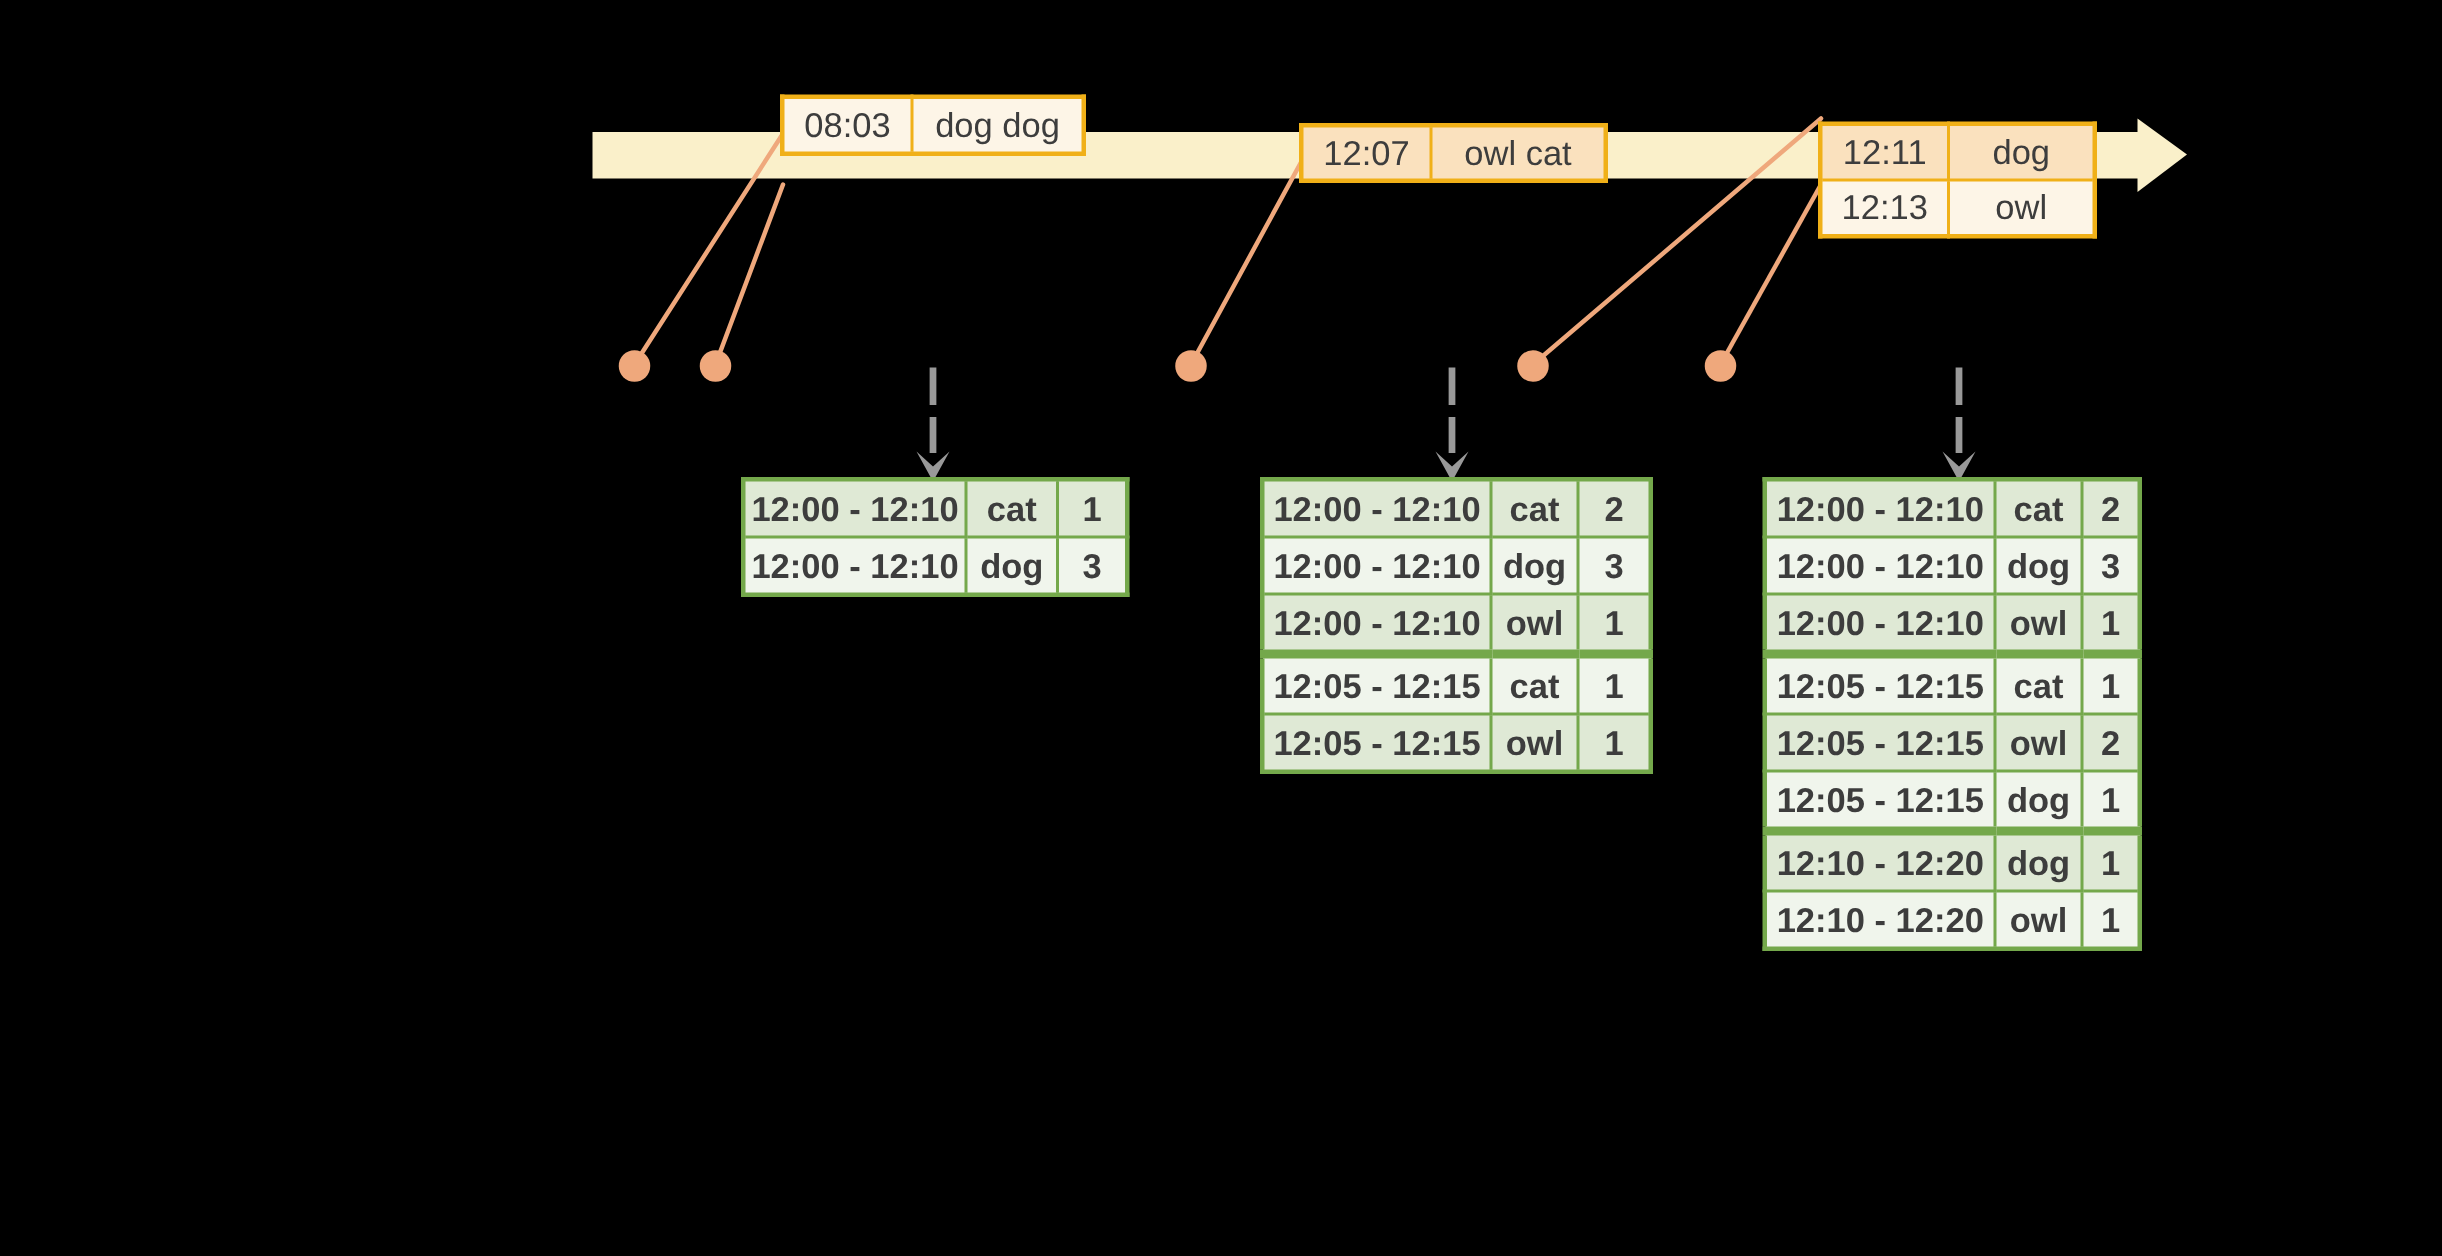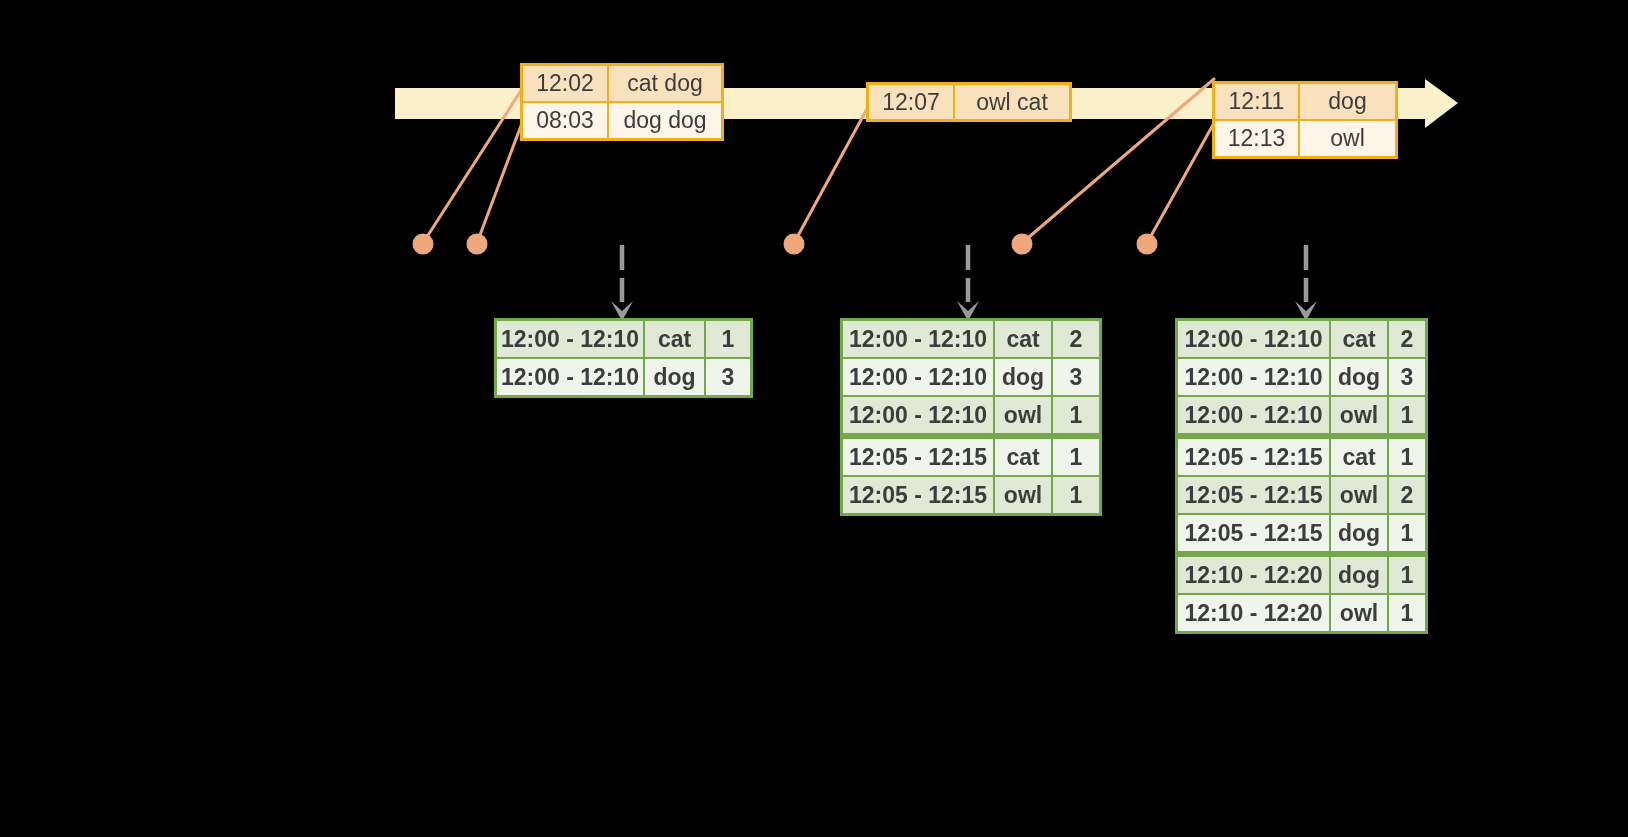--- a/index.html
+++ b/index.html
@@ -84,24 +84,20 @@
       <polygon class="trigger-head" points="957,301 968,311 979,301 968,321"></polygon>
     </g>
     <g>
       <line class="trigger-shaft" x1="1306" y1="245" x2="1306" y2="302"></line>
       <polygon class="trigger-head" points="1295,301 1306,311 1317,301 1306,321"></polygon>
     </g>
   </svg>
 
   <table class="etable et-a pos-et-a">
     <tbody>
-        <tr class="row-dark">
-      <td class="c-time">12:02</td>
-      <td class="c-words">cat dog</td>
-    </tr>
     <tr class="row-light">
       <td class="c-time">08:03</td>
       <td class="c-words">dog dog</td>
     </tr>
   </tbody>
     </table>
 
   <table class="etable et-b pos-et-b">
     <tbody>
         <tr class="row-dark">

